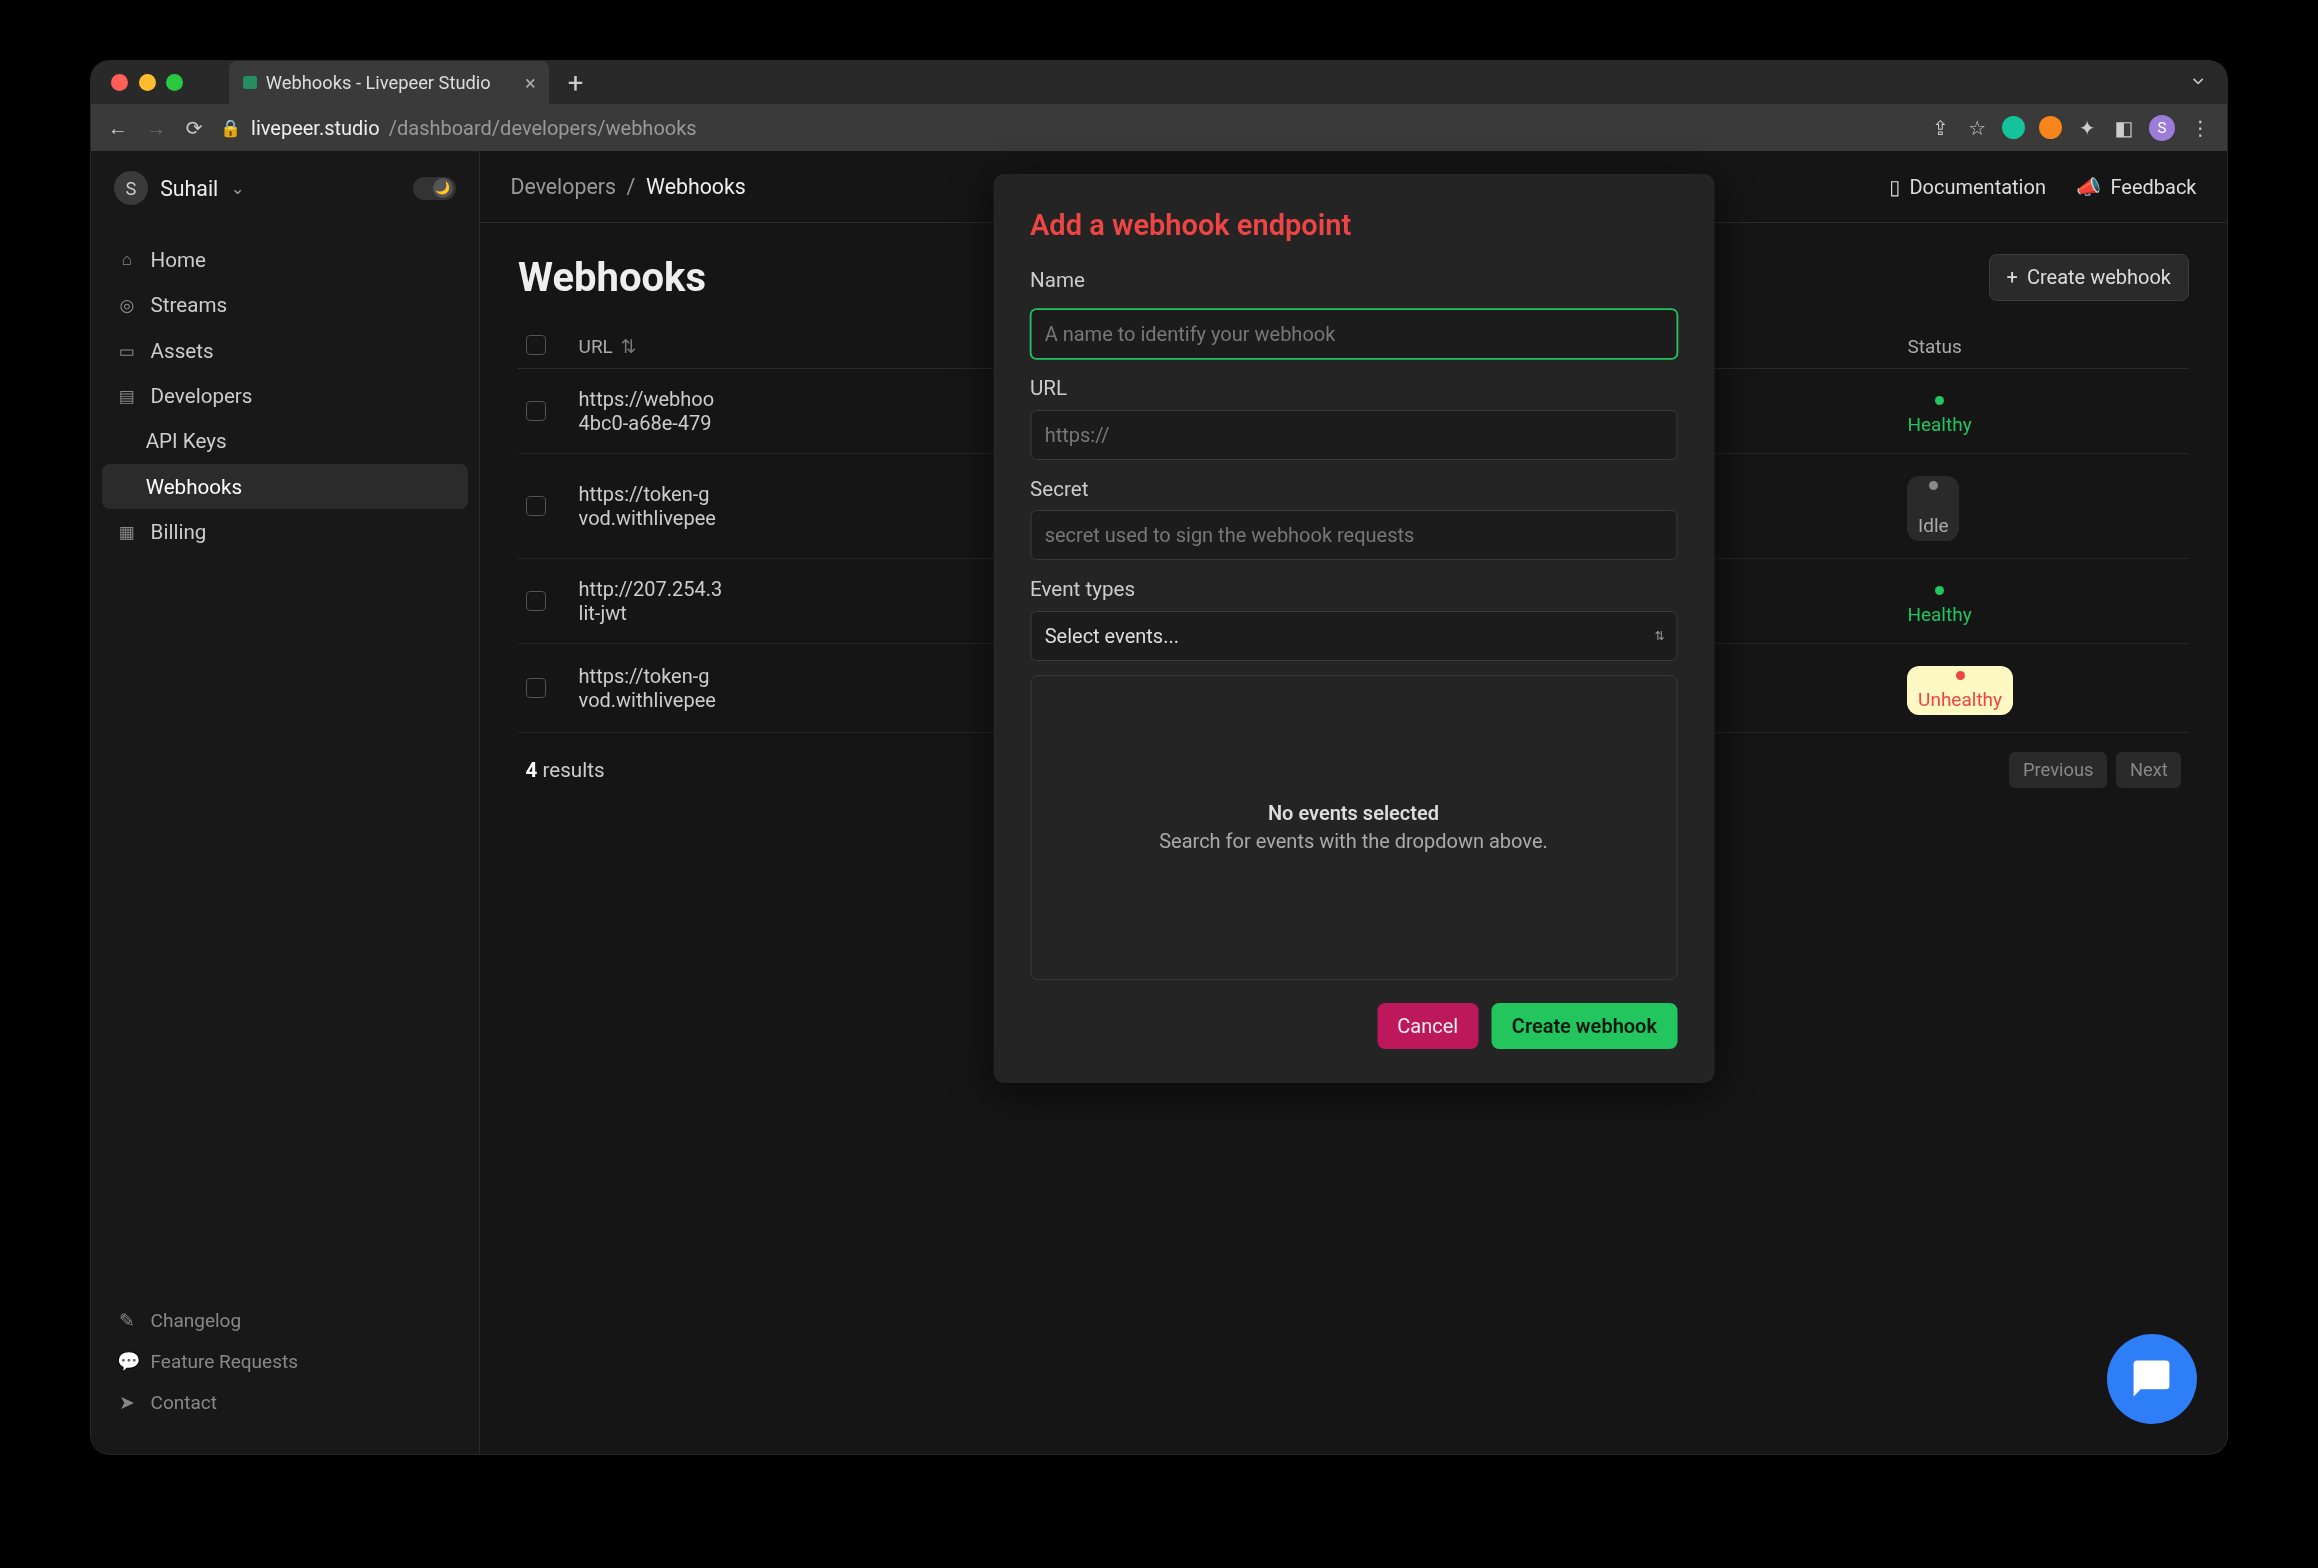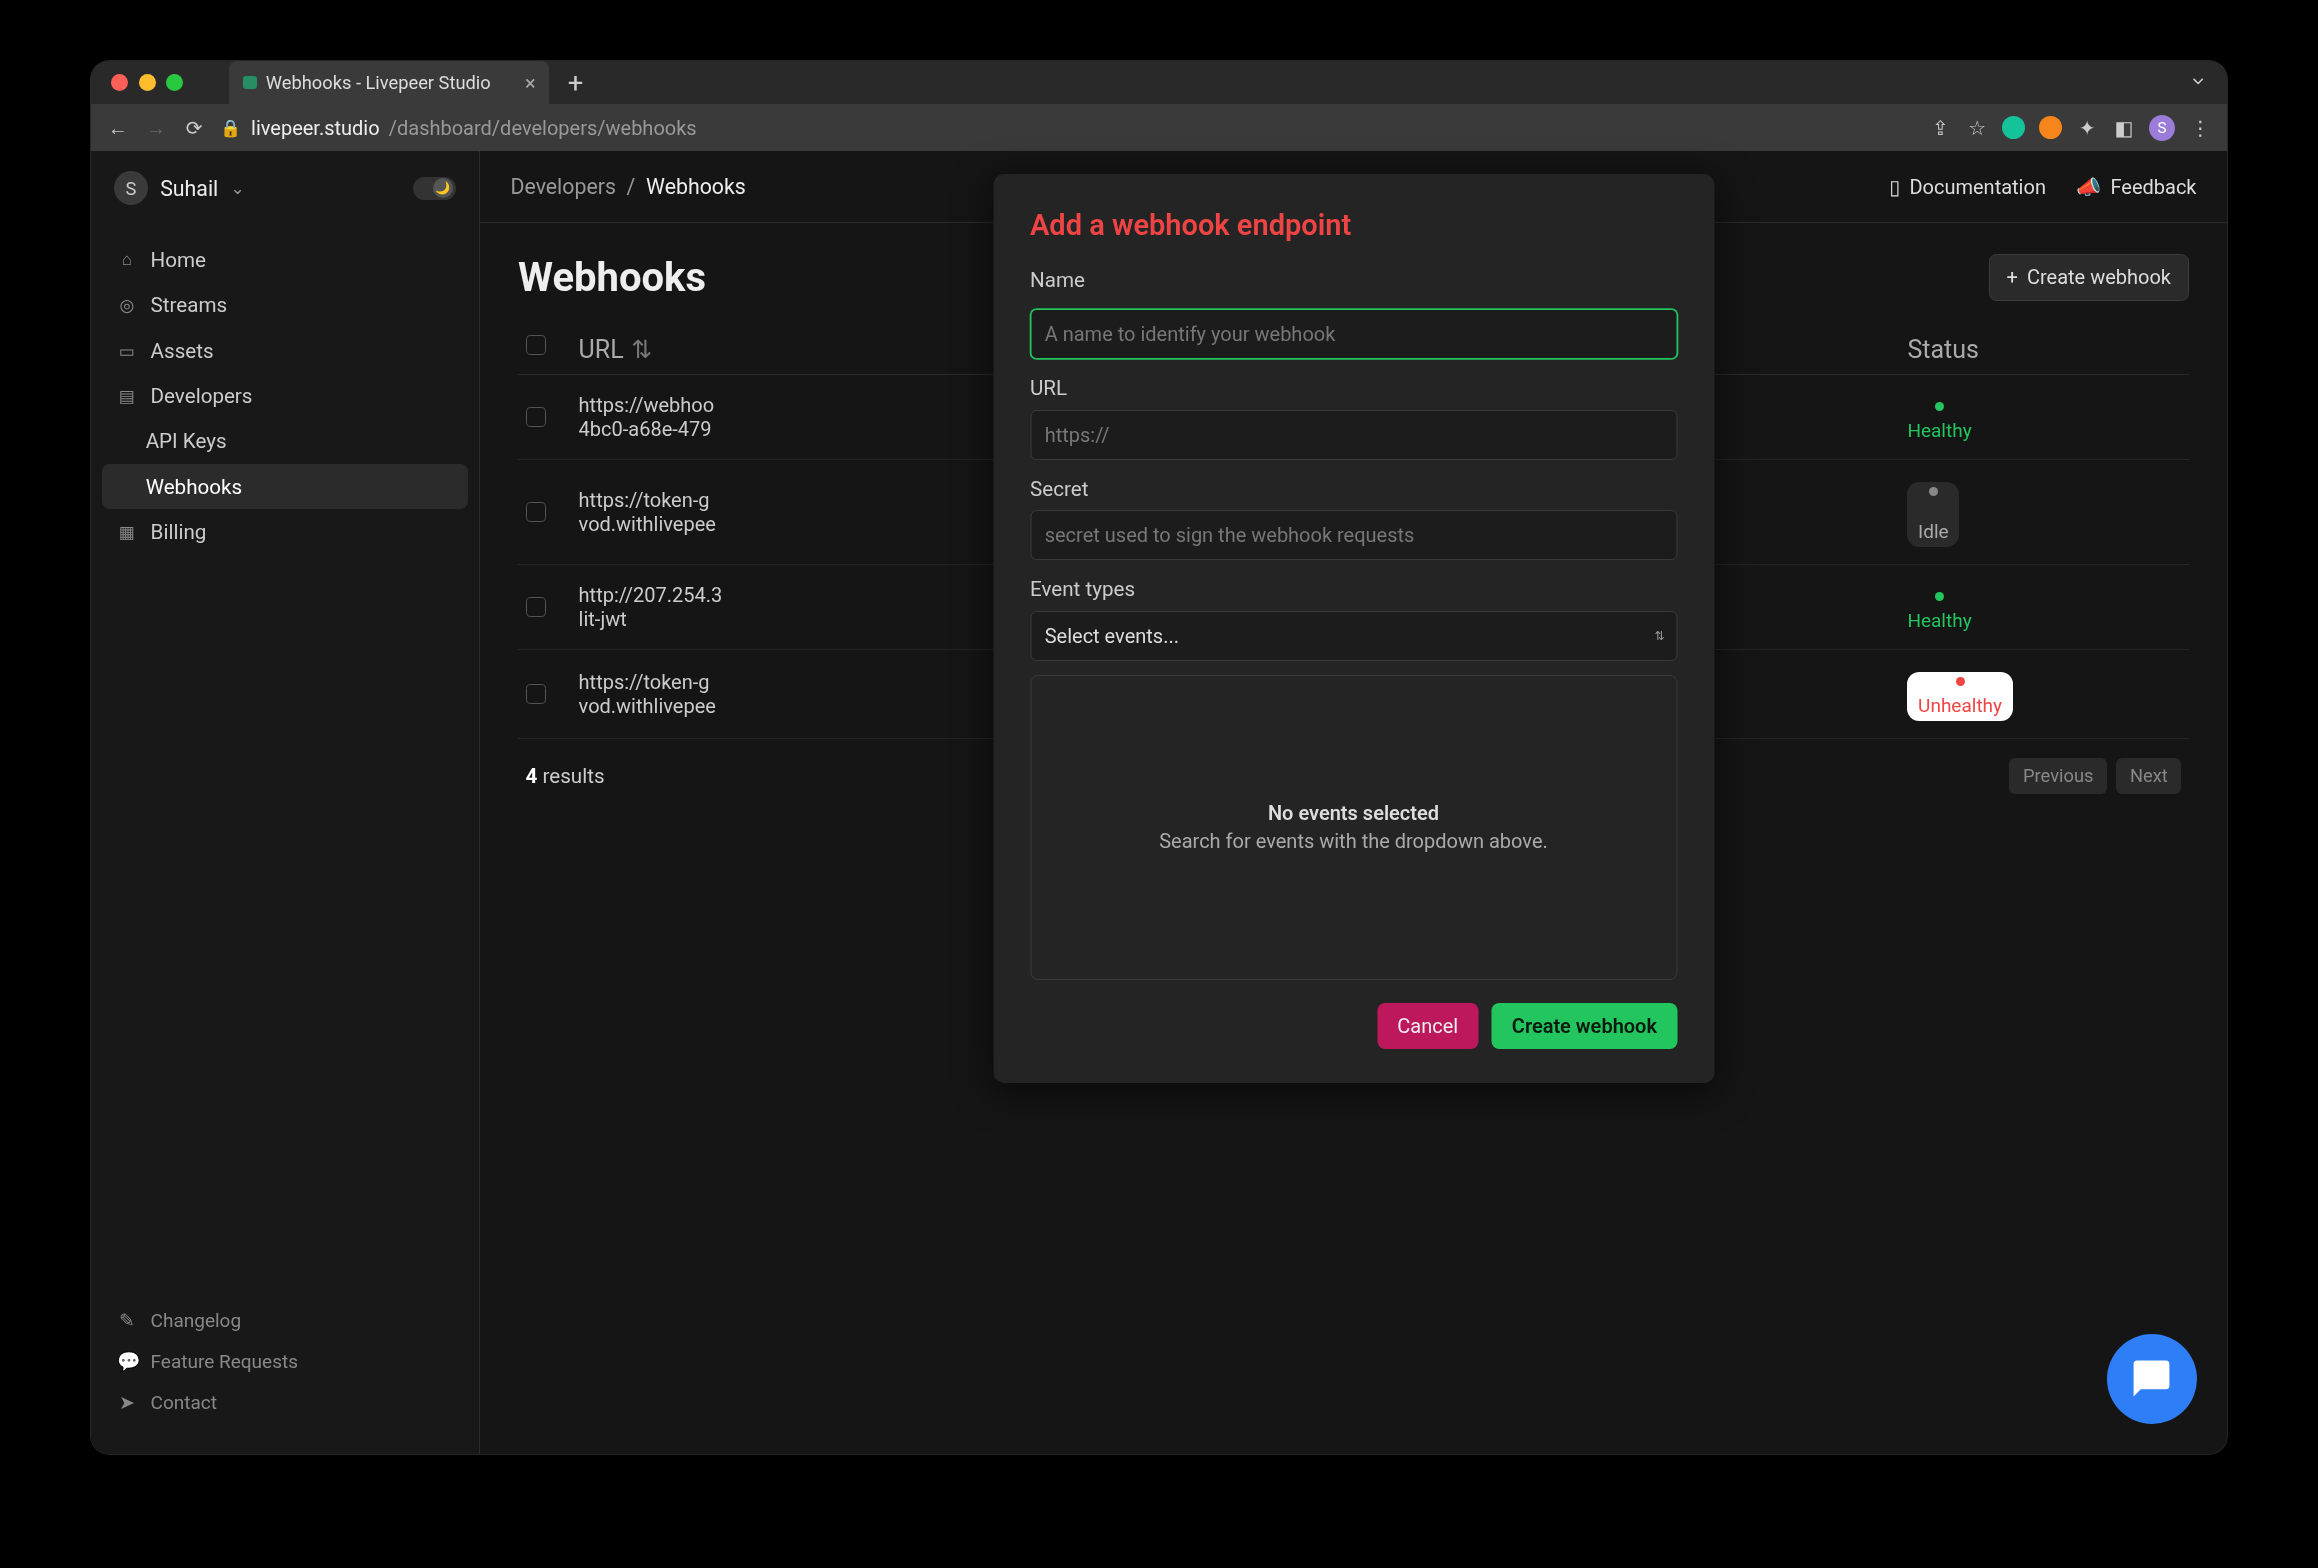--- a/index.html
+++ b/index.html
@@ -46,30 +46,30 @@
   .topbar { height:72px; border-bottom:0.8px solid #2a2a2a; display:flex; align-items:center; padding:0 30.5px; }
   .crumbs { color:#999; font-size:21.3px; display:flex; gap:10.7px; }
   .crumbs .cur { color:#eee; }
   .top-actions { margin-left:auto; display:flex; gap:30.5px; }
   .top-act { color:#ddd; font-size:20px; display:flex; align-items:center; gap:9.1px; cursor:pointer; }
   .page { padding:30.5px 38px; }
   .page-head { display:flex; align-items:center; }
   .page-title { font-size:40px; font-weight:700; color:#eee; }
   .create-btn { margin-left:auto; background:#2a2a2a; border:0.8px solid #3c3c3c; color:#ddd; padding:10.7px 17px; border-radius:7.6px; font-size:20px; display:flex; gap:9.1px; align-items:center; cursor:pointer; }
   .tbl { margin-top:23px; }
-  .tbl-head { display:flex; padding:10.7px 7.6px; color:#aaa; font-size:25px; border-bottom:0.8px solid #2a2a2a; }
+  .tbl-head { display:flex; padding:10.7px 7.6px; color:#aaa; font-size:19px; border-bottom:0.8px solid #2a2a2a; }
   .col-chk{width:53px;} .col-url{flex:1;} .col-time{width:274px;} .col-status{width:274px;}
   .sort-ic { margin-left:7.6px; color:#777; }
   .tbl-row { display:flex; padding:17px 7.6px; border-bottom:0.8px solid #252525; align-items:center; font-size:20px; color:#ccc; }
   .chkbox { width:20px;height:20px;border:1.5px solid #555;border-radius:4.6px;cursor:pointer; }
   .status-pill { display:inline-flex; align-items:center; gap:7.6px; font-size:19px;flex-direction:column; }
   .status-pill .d{width:9.1px;height:9.1px;border-radius:50%;}
   .healthy .d{background:#22c55e;} .healthy{color:#22c55e;}
   .idle .d{background:#888;} .idle{color:#aaa;background:#2a2a2a;padding:4.6px 10.7px;border-radius:12.2px;gap:24px;}
-  .unhealthy .d{background:#ef4444;} .unhealthy{color:#ef4444;background:#ffffff;padding:4.6px 10.7px;border-radius:12.2px;}
+  .unhealthy .d{background:#ef4444;} .unhealthy{color:#ef4444;background:#fef9c3;padding:4.6px 10.7px;border-radius:12.2px;}
   .tbl-foot { display:flex; align-items:center; padding:18.3px 7.6px; }
   .results { color:#ccc; font-size:20.6px; }
   .results b{color:#fff;}
   .pager { margin-left:auto; display:flex; gap:9.1px; }
   .pager-btn { background:#2a2a2a; color:#888; padding:7.6px 13.7px; border-radius:6.1px; font-size:18.3px; cursor:pointer; }
 
   
   .modal { position:absolute; left:50%; top:23px; transform:translateX(-50%); width:721px; background:#242424; border-radius:10.7px; padding:34px 37px; box-shadow:0 7.6px 38px rgba(0,0,0,.6); }
   .modal h2 { font-size:29px; color:#ef4444; font-weight:600; margin-bottom:26px; }
   .fld-label { color:#ccc; font-size:20.6px; margin-bottom:9.1px; margin-top:17px; display:block; }

